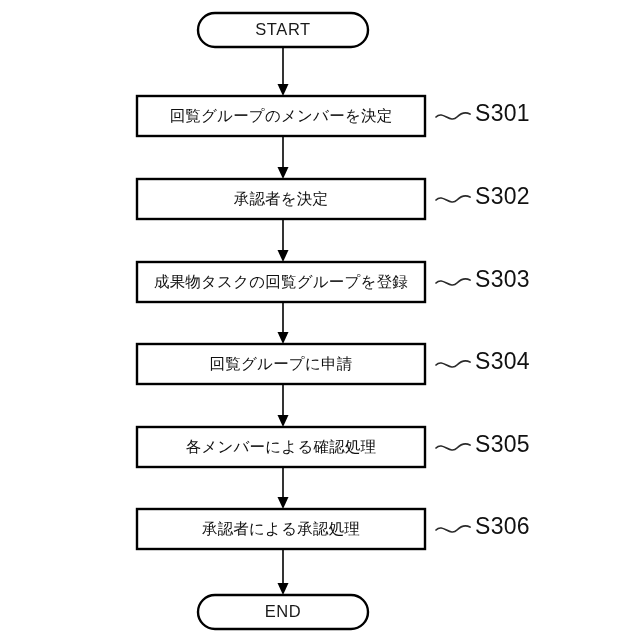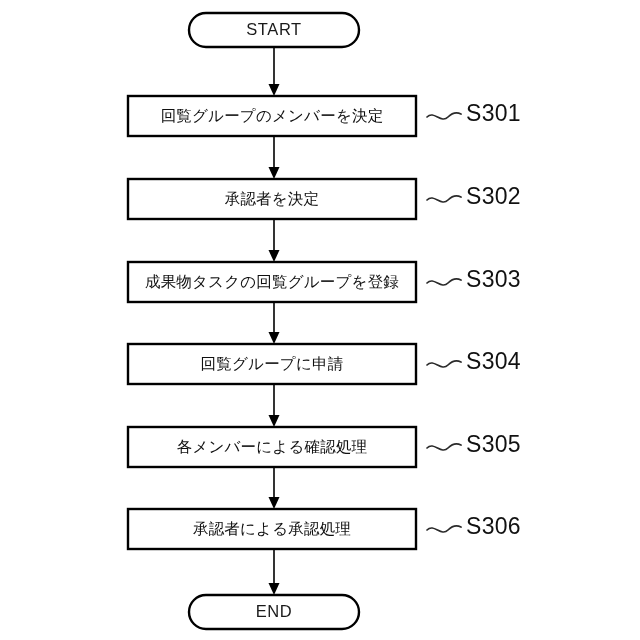--- a/index.html
+++ b/index.html
@@ -7,20 +7,21 @@
     padding: 0;
     background: #ffffff;
   }
   #canvas {
     position: relative;
     width: 536px;
     height: 640px;
     background: #ffffff;
     overflow: hidden;
     font-family: "Liberation Sans", "DejaVu Sans", sans-serif;
+    margin-left: 9px;
   }
   .flow-svg {
     position: absolute;
     left: 0;
     top: 0;
     width: 640px;
     height: 640px;
   }
   .shape-outline {
     fill: #ffffff;

